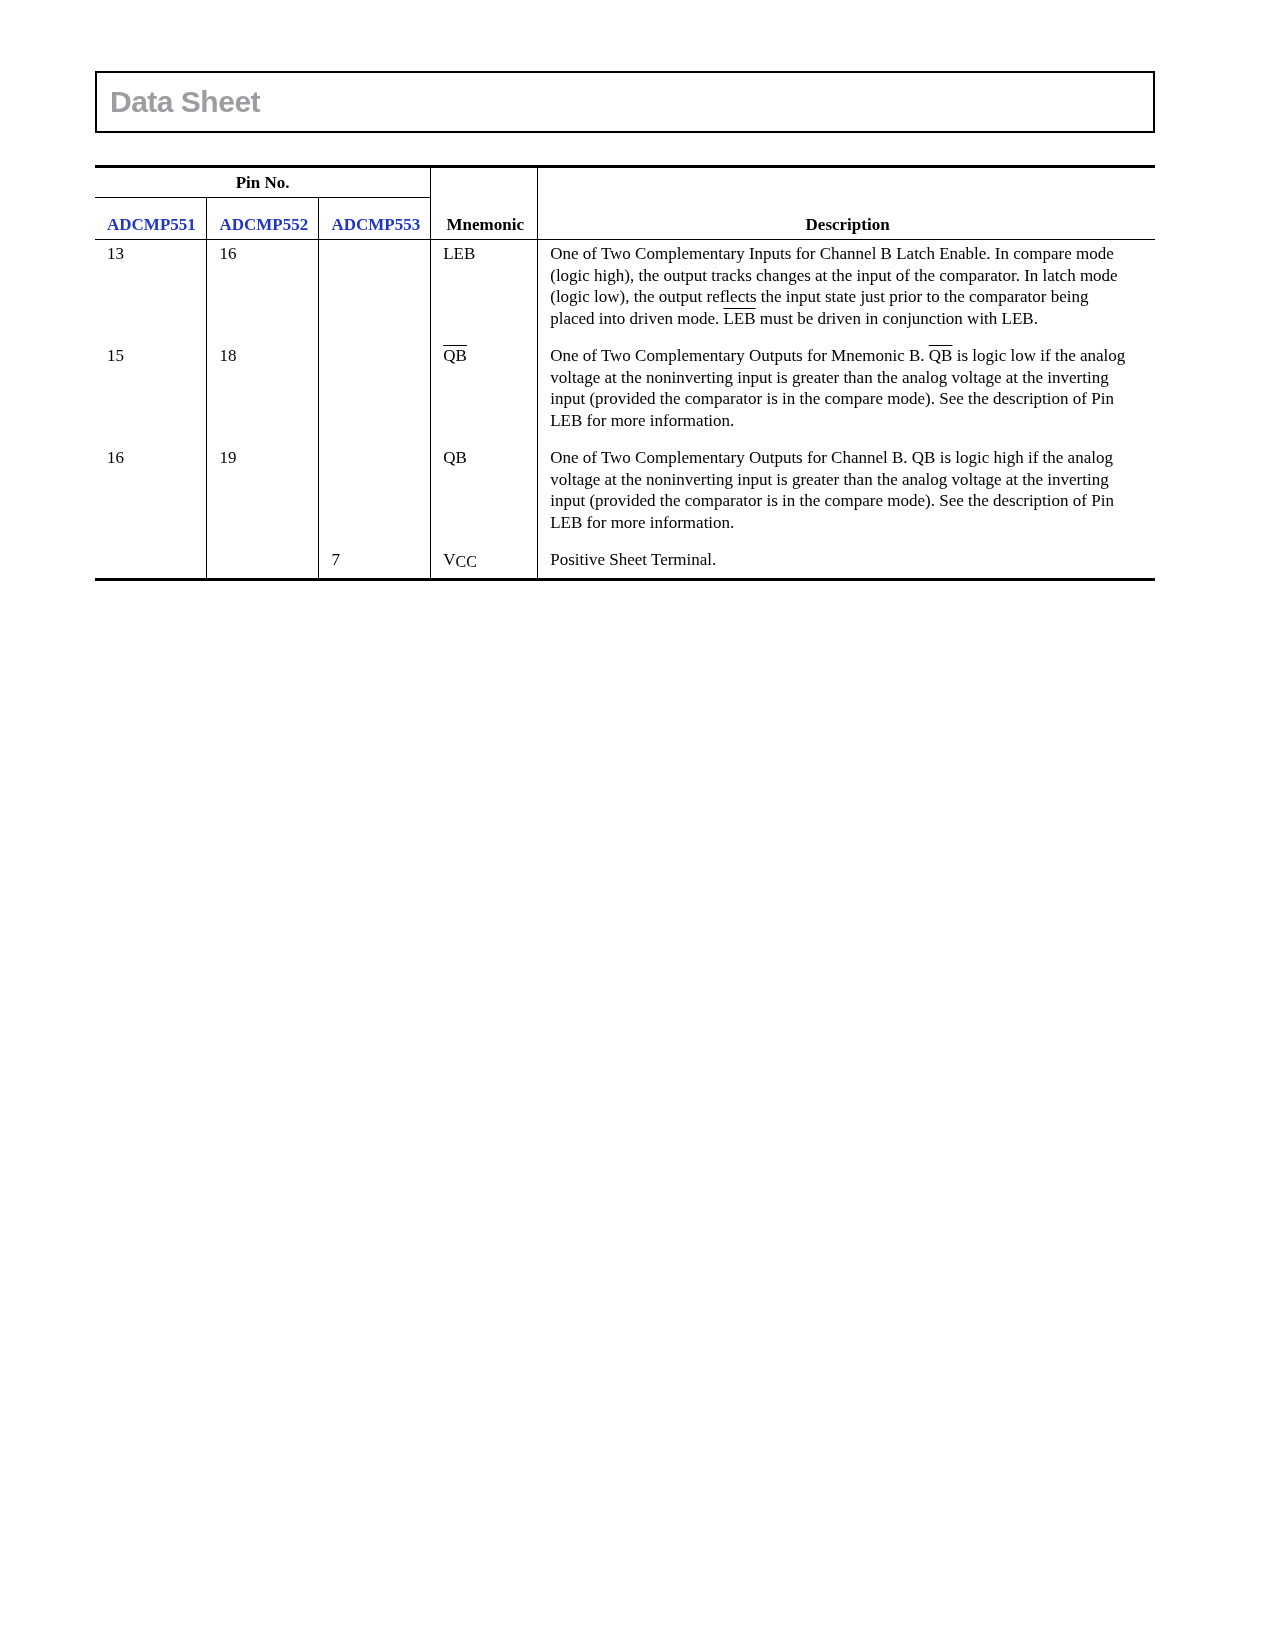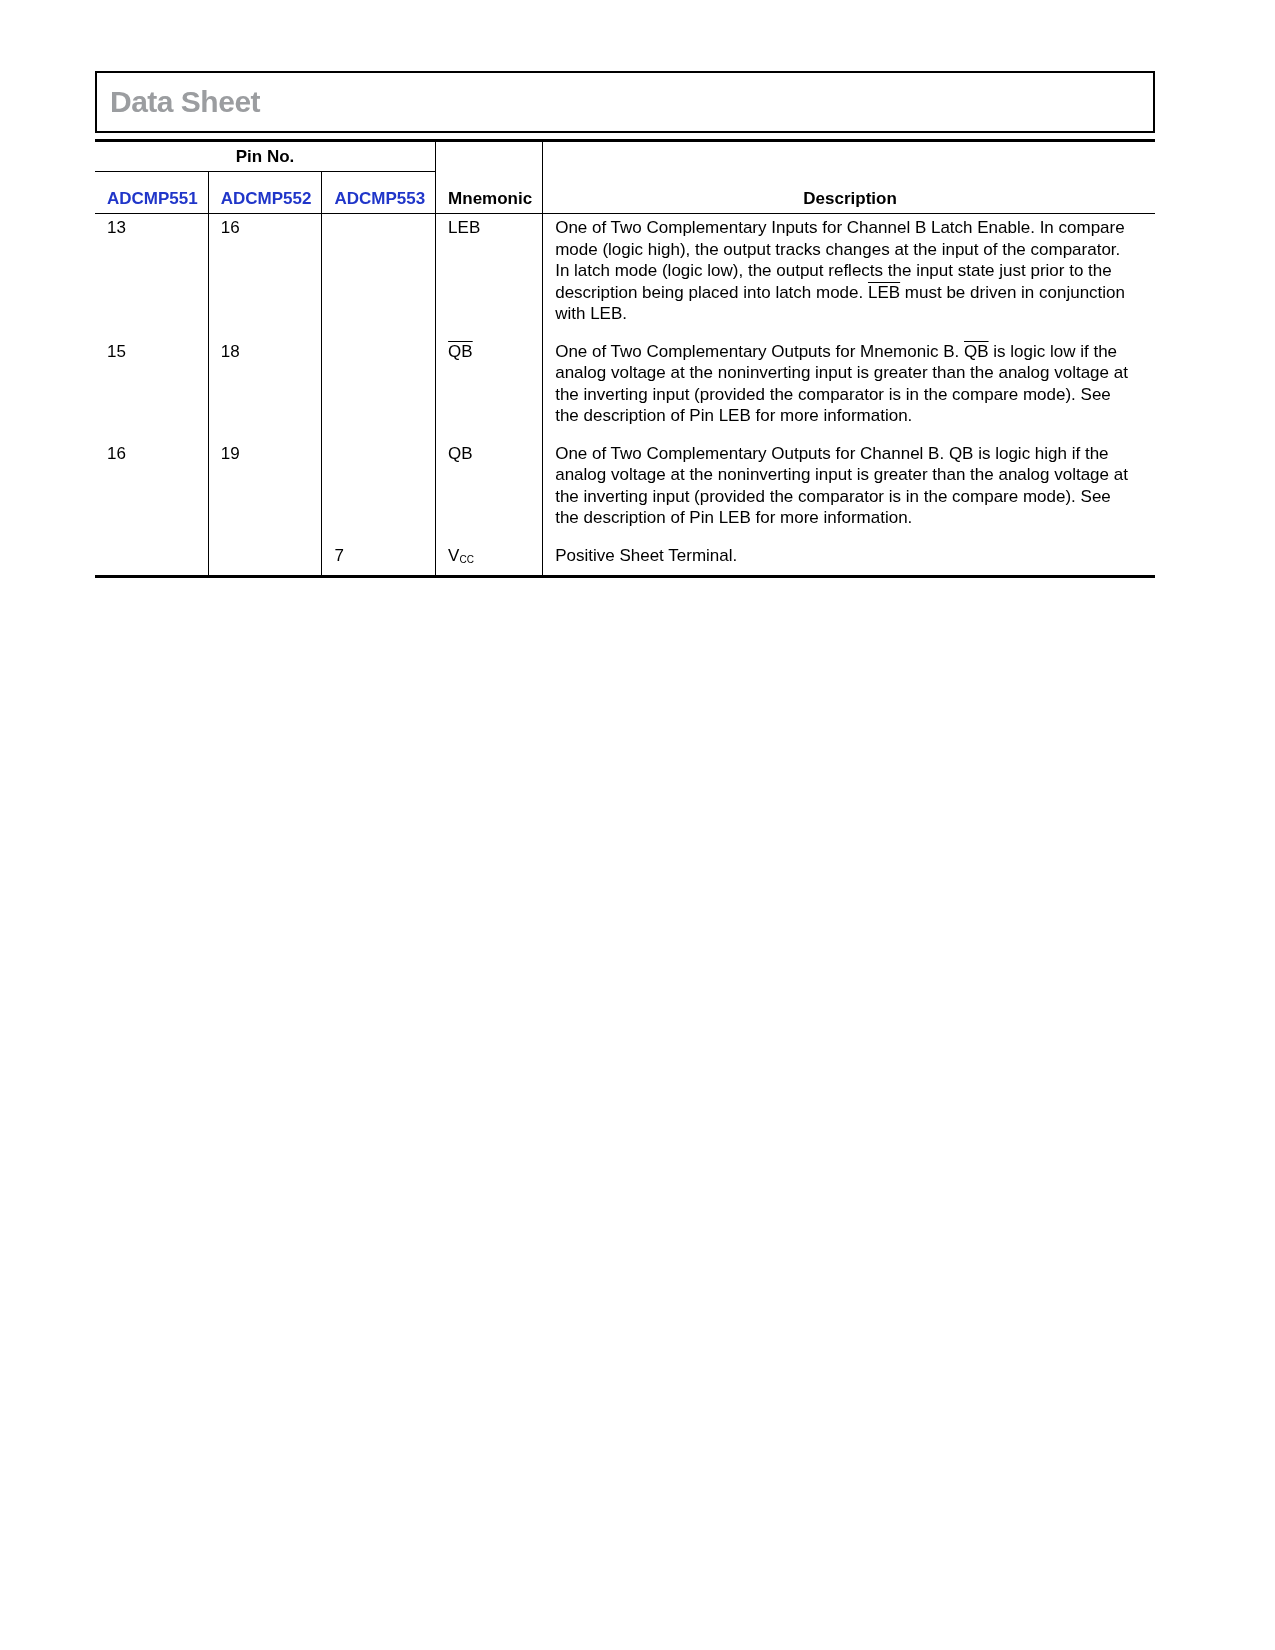--- a/index.html
+++ b/index.html
@@ -28,21 +28,21 @@
   .doc-type{
     font-size:30px;font-weight:bold;color:var(--gray-title);
     letter-spacing:-0.5px;font-stretch:condensed;
   }
   .part-number{
     font-size:30px;font-weight:bold;color:#000;
     letter-spacing:-0.5px;font-stretch:condensed;
   }
   
   .table-wrap{
-    position:absolute;left:95px;top:139px;width:1060px;
+    position:absolute;left:95px;top:165px;width:1060px;font-family:Liberation Serif, serif;
   }
   table.pin-table{
     width:100%;
     border-collapse:collapse;
     border-top:3px solid var(--line);
     border-bottom:3px solid var(--line);
     font-size:17px;
   }
   .pin-table th,.pin-table td{
     vertical-align:top;text-align:left;
@@ -56,21 +56,21 @@
     text-align:center;font-weight:bold;
     padding:4px 0 3px 0;
   }
   th.col-hdr{font-weight:bold;padding-top:16px;padding-bottom:4px;}
   th.col-hdr.blue{color:var(--accent);}
   th.tall-hdr{vertical-align:bottom;font-weight:bold;padding-bottom:4px;text-align:center;}
   tr.data-row td{padding-bottom:13px;}
   tr.data-row.last td{padding-bottom:5px;}
   td.desc-cell{padding-right:24px;}
   .ov{text-decoration:overline;}
-  .sb{font-size:10px;vertical-align:-2px;letter-spacing:0;}
+  .sb{font-size:16px;vertical-align:-2px;letter-spacing:0;}
   
   .footer{
     position:absolute;left:95px;top:1504px;width:1060px;
     text-align:left;font-size:11px;color:#000;
   }
 </style>
 </head>
 <body>
 
 <div class="page">
@@ -99,21 +99,21 @@
           <th class="col-hdr blue v hb">ADCMP552</th>
           <th class="col-hdr blue v hb">ADCMP553</th>
         </tr>
       </thead>
       <tbody>
         <tr class="data-row">
           <td class="v">13</td>
           <td class="v">16</td>
           <td class="v"></td>
           <td class="v"><span>LEB</span></td>
-          <td class="desc-cell"><span>One of Two Complementary Inputs for Channel B Latch Enable. In compare mode (logic high), the output tracks changes at the input of the comparator. In latch mode (logic low), the output reflects the input state just prior to the description being placed into latch mode. </span><span class="ov">LEB</span><span> must be driven in conjunction with LEB.</span></td>
+          <td class="desc-cell"><span>One of Two Complementary Inputs for Channel B Latch Enable. In compare mode (logic high), the output tracks changes at the input of the comparator. In latch mode (logic low), the output reflects the input state just prior to the comparator being placed into driven mode. </span><span class="ov">LEB</span><span> must be driven in conjunction with LEB.</span></td>
         </tr>
         <tr class="data-row">
           <td class="v">15</td>
           <td class="v">18</td>
           <td class="v"></td>
           <td class="v"><span class="ov">QB</span></td>
           <td class="desc-cell"><span>One of Two Complementary Outputs for Mnemonic B. </span><span class="ov">QB</span><span> is logic low if the analog voltage at the noninverting input is greater than the analog voltage at the inverting input (provided the comparator is in the compare mode). See the description of Pin LEB for more information.</span></td>
         </tr>
         <tr class="data-row">
           <td class="v">16</td>

